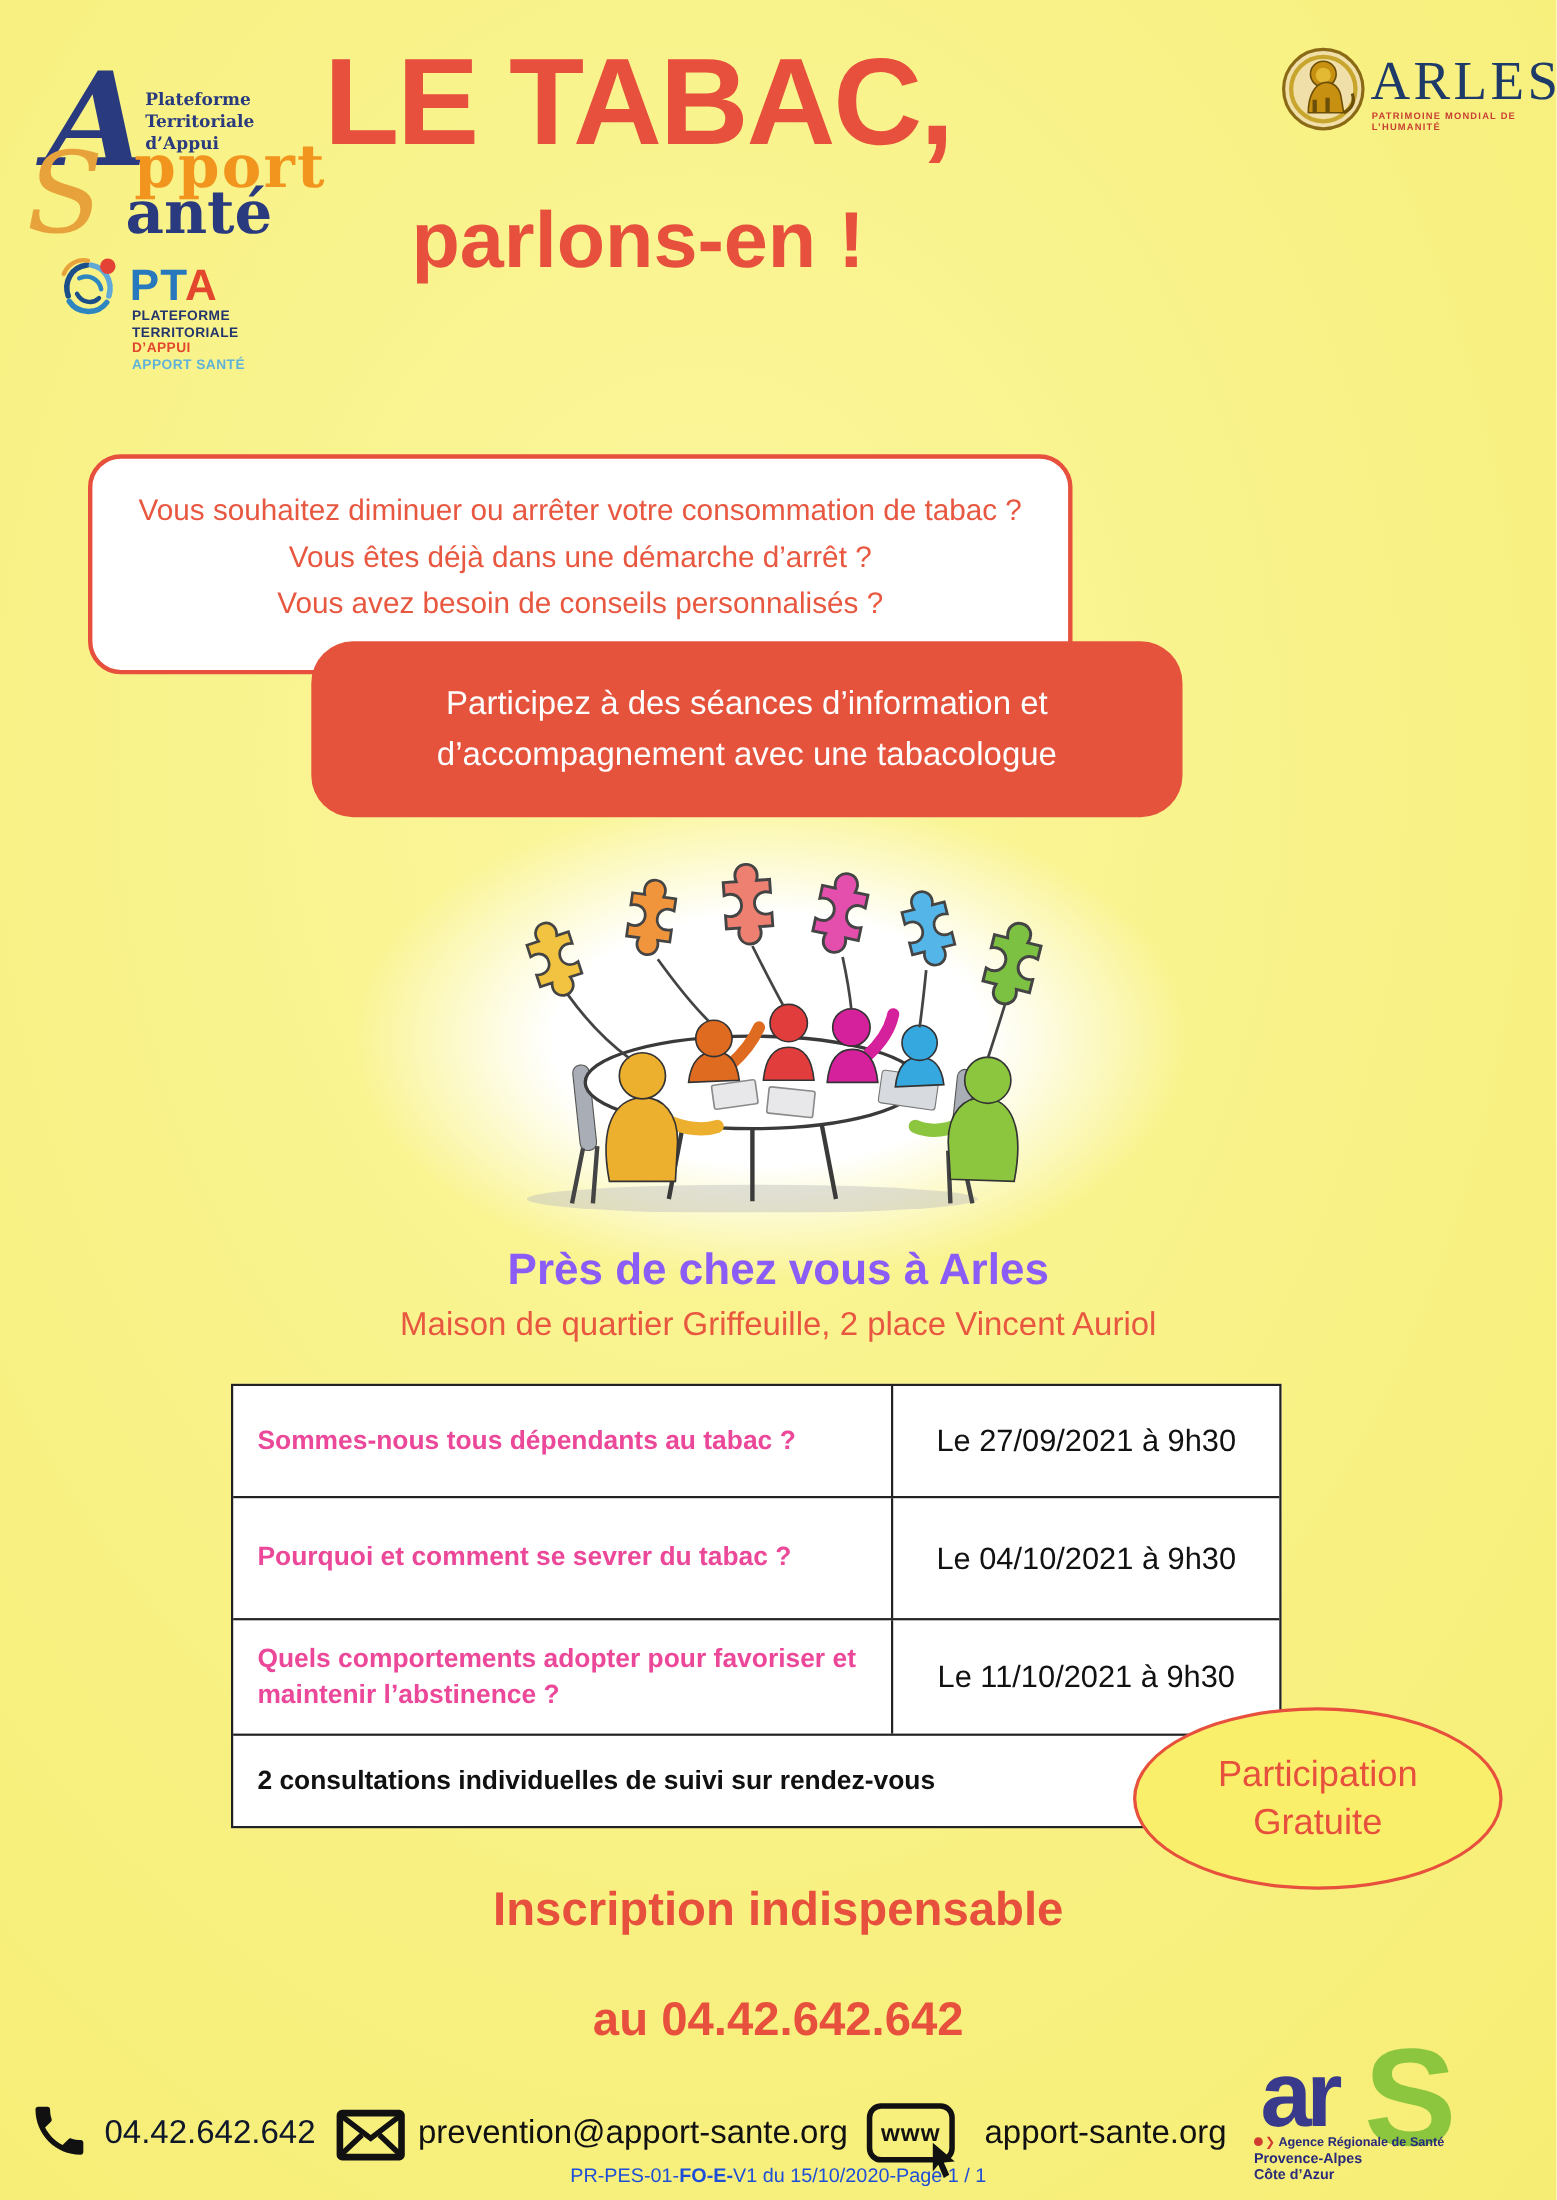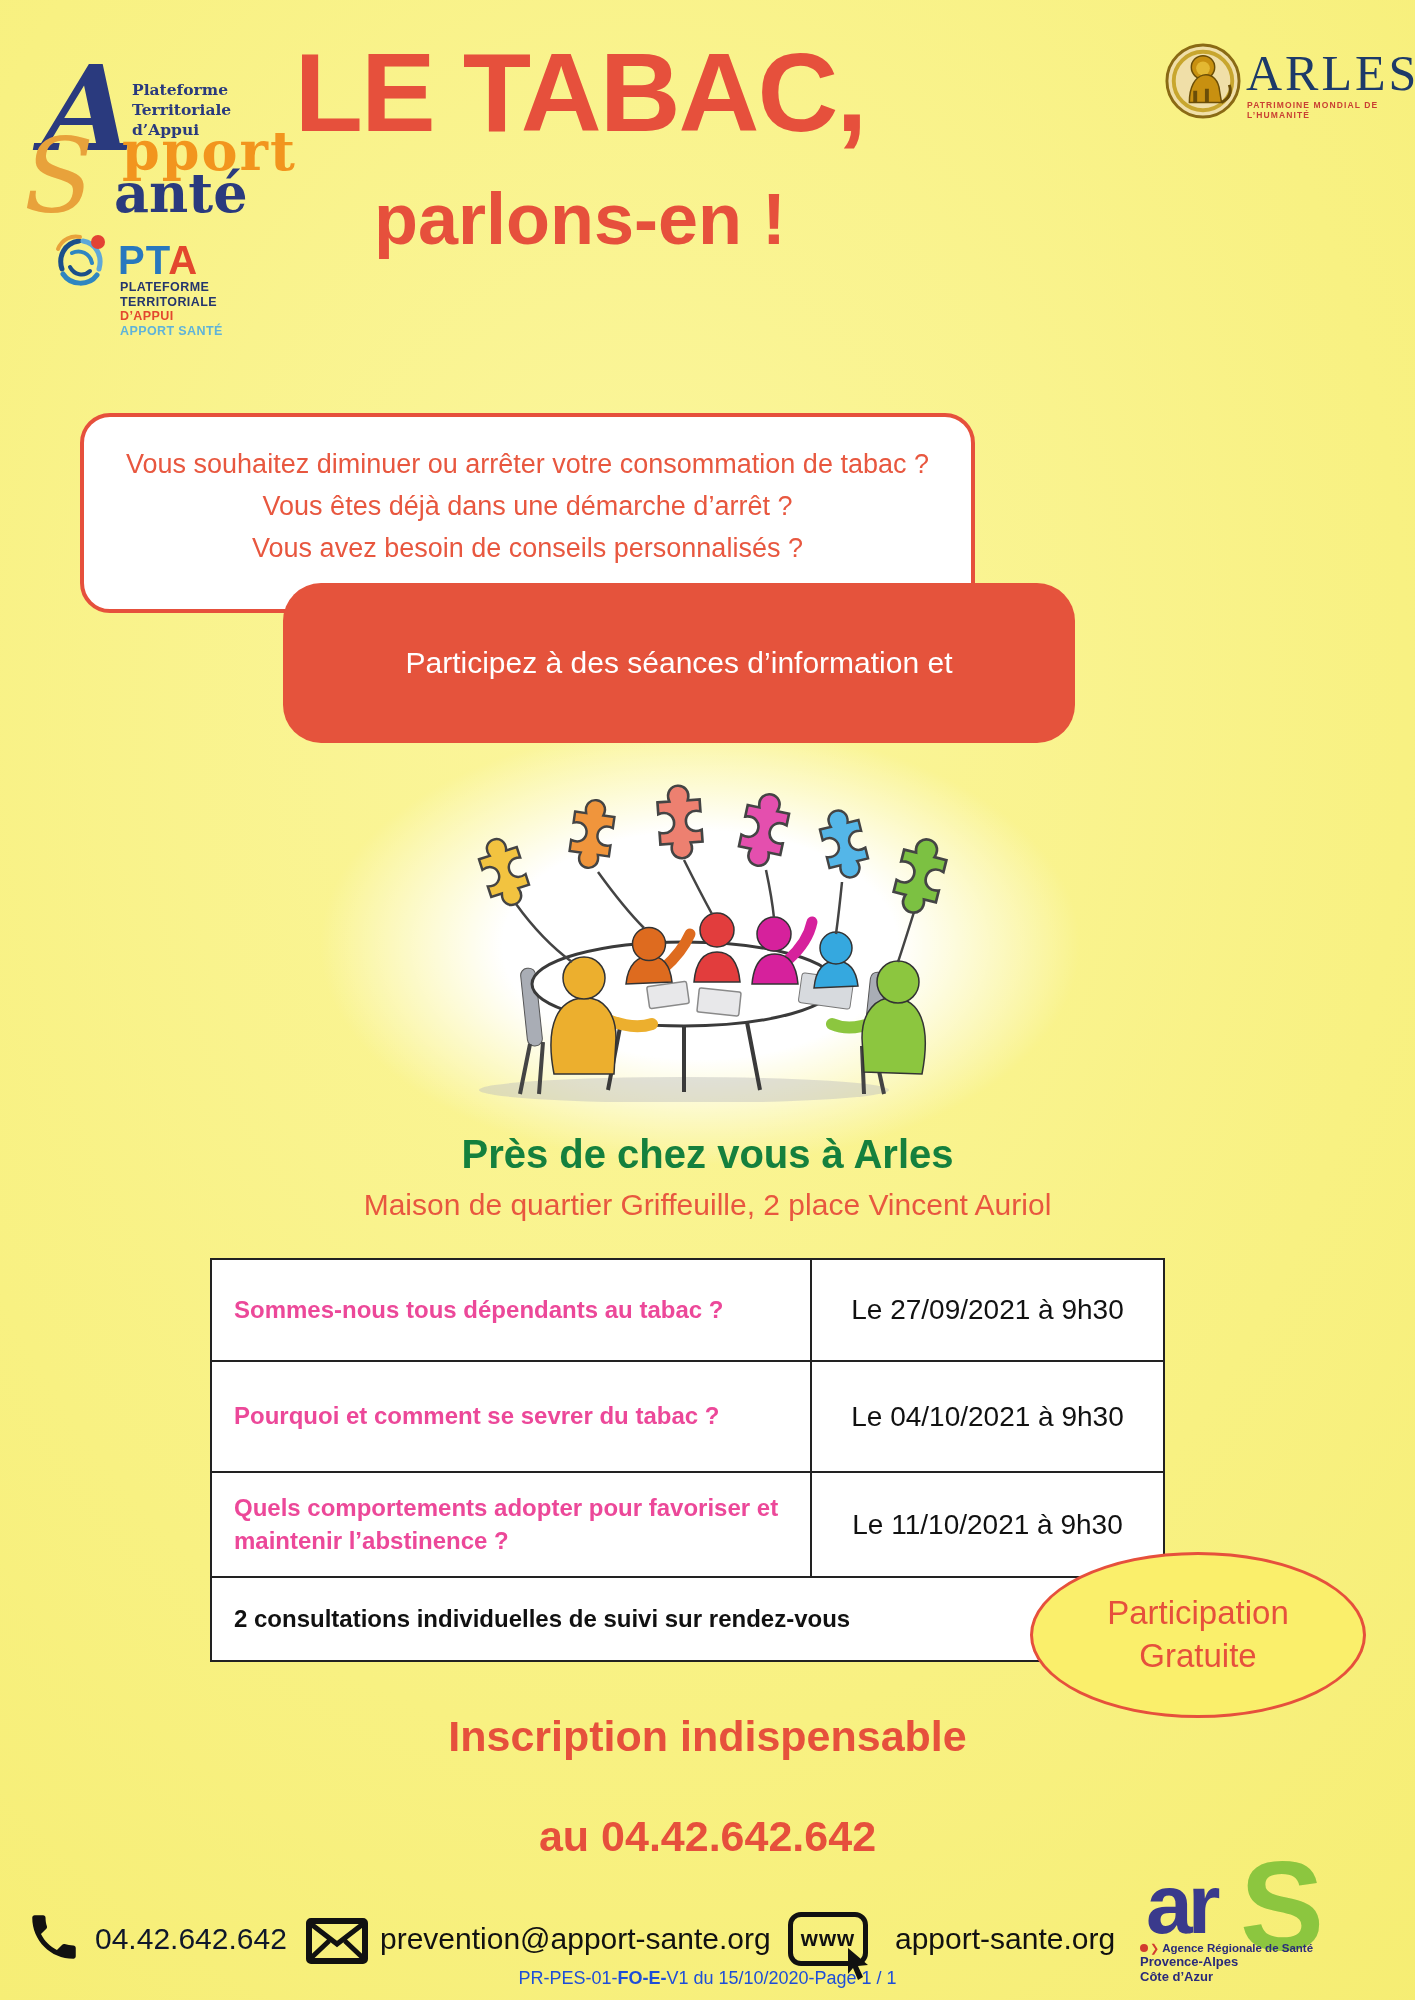--- a/index.html
+++ b/index.html
@@ -52,21 +52,21 @@
                    justify-content:center; align-items:center; }
   .highlight-box div { color:#fff; font-size:30px; font-weight:500; line-height:1.55; text-align:center; }
 
   
   .glow { left:320px; top:725px; width:760px; height:440px; border-radius:50%;
           background:radial-gradient(closest-side, rgba(255,255,255,1) 52%, rgba(255,255,255,0) 100%); }
   .illustration { left:412px; top:772px; width:540px; height:330px; }
 
   
   .loc-heading { left:0; top:1132px; width:1415px; text-align:center;
-                 font-size:40px; font-weight:800; color:#15803d; }
+                 font-size:40px; font-weight:800; color:#8b5cf6; }
   .loc-address { left:0; top:1188px; width:1415px; text-align:center;
                  font-size:30px; font-weight:500; color:#E8573F; }
 
   
   .schedule { left:210px; top:1258px; width:955px; background:#fff; border:2px solid #222; z-index:3; }
   .srow { display:flex; border-bottom:2px solid #222; }
   .srow:last-child { border-bottom:none; }
   .cell-topic { width:600px; border-right:2px solid #222; display:flex; align-items:center;
                 padding:0 22px; font-size:24px; font-weight:700; color:#ec4899; line-height:1.35; }
   .cell-date { flex:1; display:flex; align-items:center; justify-content:center;
@@ -160,20 +160,21 @@
 </div>
 
 <div class="abs intro-box">
   <div>Vous souhaitez diminuer ou arrêter votre consommation de tabac ?</div>
   <div>Vous êtes déjà dans une démarche d’arrêt ?</div>
   <div>Vous avez besoin de conseils personnalisés ?</div>
 </div>
 
 <div class="abs highlight-box">
   <div>Participez à des séances d’information et</div>
+  <div>d’accompagnement avec une tabacologue</div>
 </div>
 
 <div class="abs glow"></div>
 <svg class="abs illustration" width="540" height="330" viewBox="0 0 540 330">
   <defs>
     <path id="puz" d="M-32,-32 h18 c-5,-15 5,-23 14,-23 c9,0 19,8 14,23 h18 v18 c-15,-5 -23,5 -23,14 c0,9 8,19 23,14 v18 h-18 c5,15 -5,23 -14,23 c-9,0 -19,-8 -14,-23 h-18 v-18 c15,5 23,-5 23,-14 c0,-9 -8,-19 -23,-14 z"></path>
   </defs>
   <ellipse cx="272" cy="318" rx="205" ry="13" fill="#bdbdbd" opacity="0.45"></ellipse>
 
   <g>

